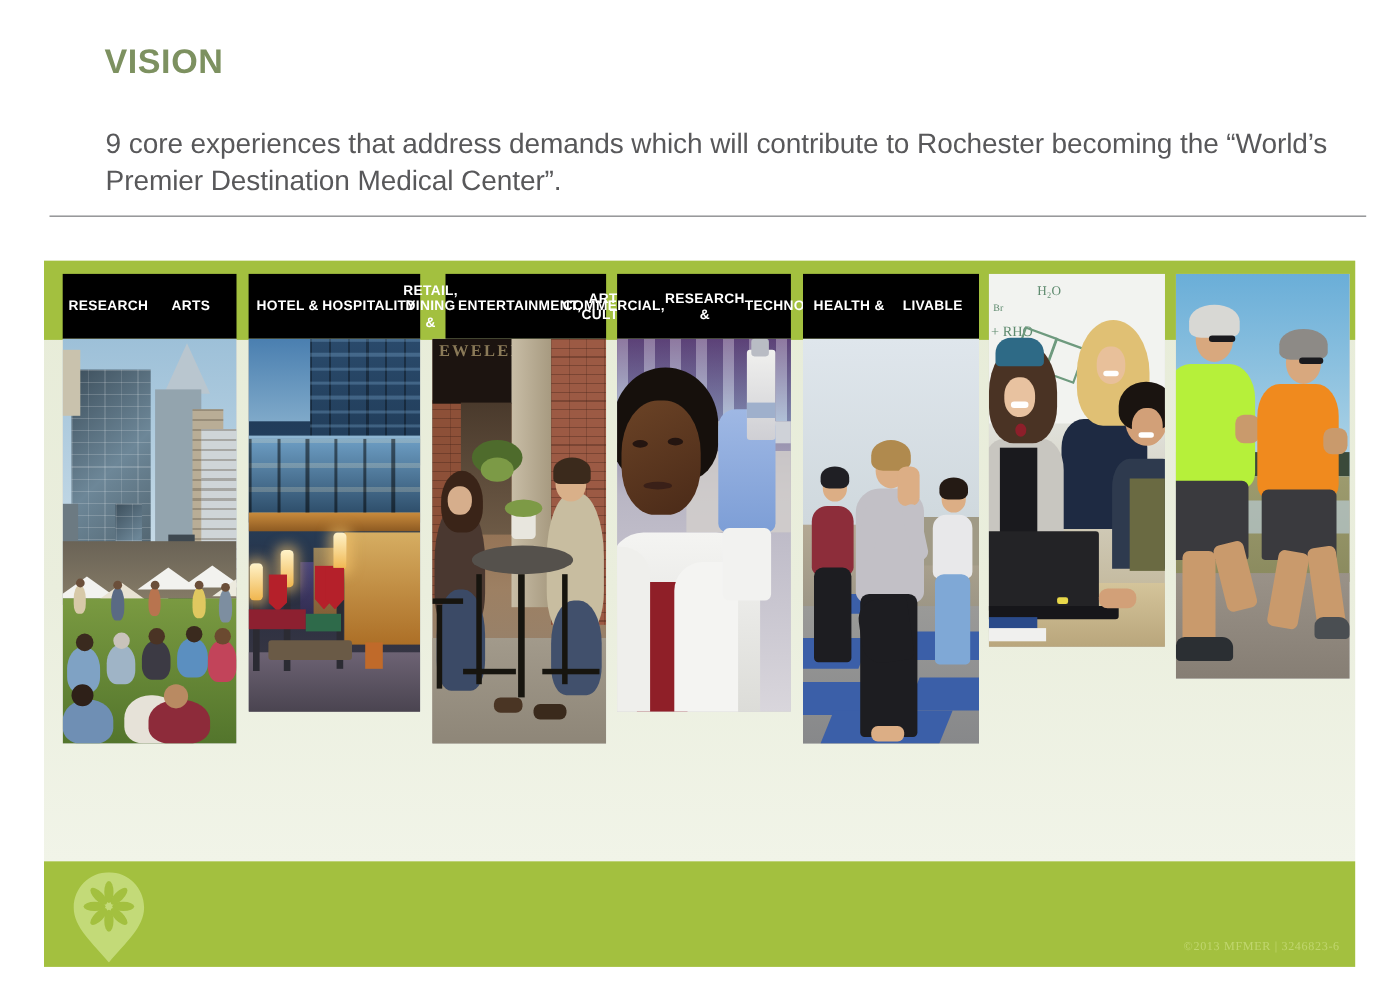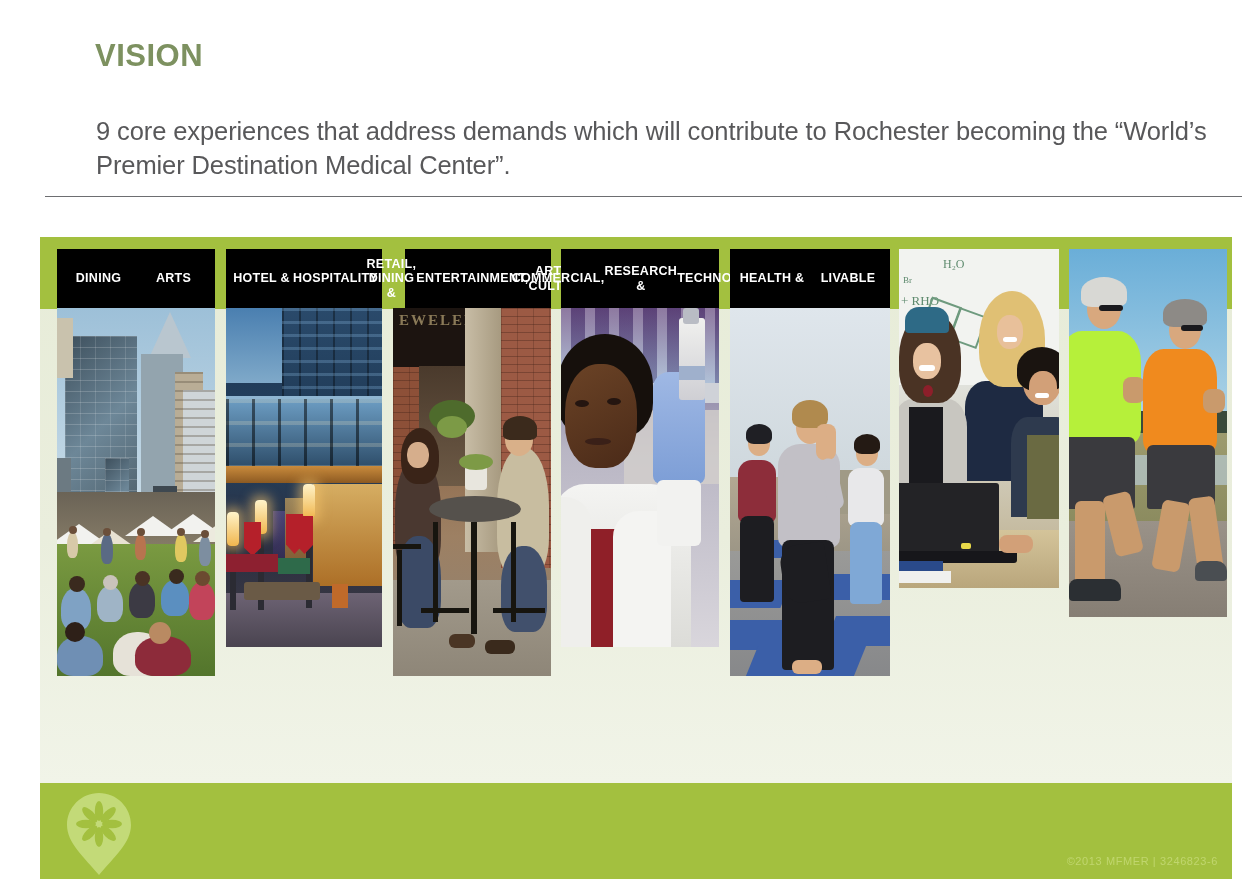--- a/index.html
+++ b/index.html
@@ -101,20 +101,21 @@
   }
 
   
   .footer-bar {
     position: absolute;
     left: 40px;
     top: 783px;
     width: 1192px;
     height: 96px;
     background: #a3c03f;
+    font-family: Liberation Serif, serif;
   }
   .logo-pin {
     position: absolute;
     left: 26px;
     top: 10px;
     width: 66px;
     height: 82px;
   }
   .copyright {
     position: absolute;
@@ -227,21 +228,21 @@
 <div class="slide-title">VISION</div>
 <div class="slide-subtitle">9 core experiences that address demands which will contribute to Rochester becoming the “World’s Premier Destination Medical Center”.</div>
 <div class="header-rule"></div>
 
 <div class="panel">
   <div class="panel-top-band"></div>
   <div class="columns">
 
     <div class="column" style="left:17px;width:158px;">
       <div class="col-header">
-        <span>DINING</span>
+        <span>RESEARCH</span>
         <span>ARTS</span>
       </div>
       <div class="photo" style="height:368px;">
         <div class="photo-inner">
           <div class="lc-sky"></div>
           <div class="lc-spire" style="left:92px;top:4px;"></div>
           <div class="lc-tower" style="left:84px;top:46px;width:42px;height:190px;background:#93a4ae;"></div>
           <div class="lc-glass" style="left:8px;top:28px;width:72px;height:210px;"></div>
           <div class="lc-tower" style="left:0px;top:10px;width:16px;height:60px;background:#c9c2ad;"></div>
           <div class="lc-beige" style="left:118px;top:64px;width:28px;height:176px;"></div>

